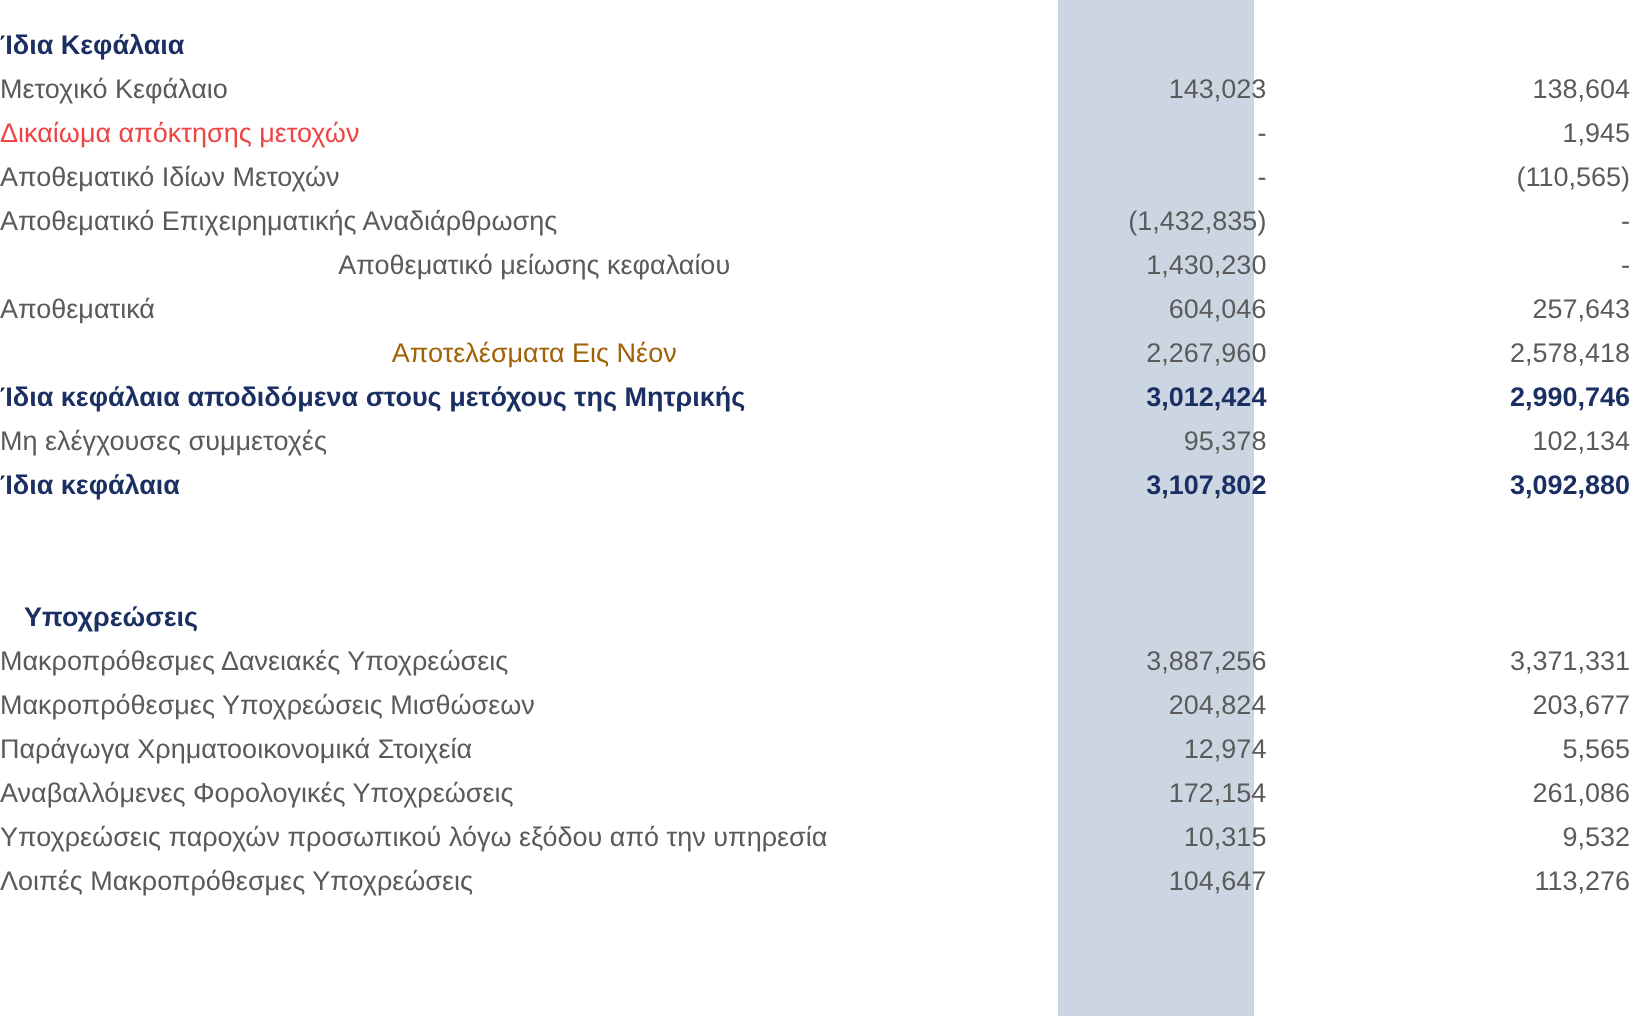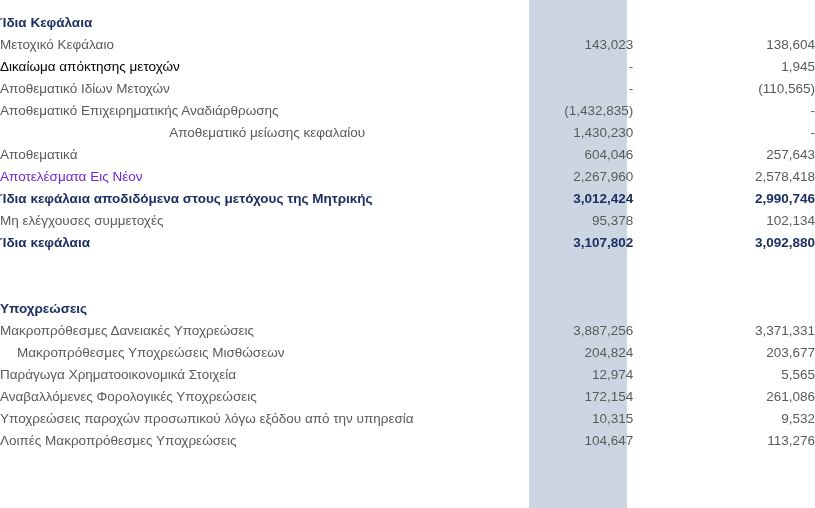--- a/index.html
+++ b/index.html
@@ -86,21 +86,21 @@
         <td class="c-label" style="color: rgb(27, 47, 99);">Ίδια Κεφάλαια</td>
         <td class="c-cur" style="color: rgb(27, 47, 99);"></td>
         <td class="c-prev" style="color: rgb(27, 47, 99);"></td>
       </tr>
       <tr>
         <td class="c-label" style="color: rgb(90, 90, 90);">Μετοχικό Κεφάλαιο</td>
         <td class="c-cur" style="color: rgb(90, 90, 90);">143,023</td>
         <td class="c-prev" style="color: rgb(90, 90, 90);">138,604</td>
       </tr>
       <tr>
-        <td class="c-label" style="color: #000000;">Δικαίωμα απόκτησης μετοχών</td>
+        <td class="c-label" style="color: #ef4444;">Δικαίωμα απόκτησης μετοχών</td>
         <td class="c-cur" style="color: rgb(90, 90, 90);">-</td>
         <td class="c-prev" style="color: rgb(90, 90, 90);">1,945</td>
       </tr>
       <tr>
         <td class="c-label" style="color: rgb(90, 90, 90);">Αποθεματικό Ιδίων Μετοχών</td>
         <td class="c-cur" style="color: rgb(90, 90, 90);">-</td>
         <td class="c-prev" style="color: rgb(90, 90, 90);">(110,565)</td>
       </tr>
       <tr>
         <td class="c-label" style="color: rgb(90, 90, 90);">Αποθεματικό Επιχειρηματικής Αναδιάρθρωσης</td>
@@ -111,21 +111,21 @@
         <td class="c-label" style="color: rgb(90, 90, 90); text-align: center;">Αποθεματικό μείωσης κεφαλαίου</td>
         <td class="c-cur" style="color: rgb(90, 90, 90);">1,430,230</td>
         <td class="c-prev" style="color: rgb(90, 90, 90);">-</td>
       </tr>
       <tr>
         <td class="c-label" style="color: rgb(90, 90, 90);">Αποθεματικά</td>
         <td class="c-cur" style="color: rgb(90, 90, 90);">604,046</td>
         <td class="c-prev" style="color: rgb(90, 90, 90);">257,643</td>
       </tr>
       <tr>
-        <td class="c-label" style="color: #6d28d9;">Αποτελέσματα Εις Νέον</td>
+        <td class="c-label" style="color: #a16207; text-align: center;">Αποτελέσματα Εις Νέον</td>
         <td class="c-cur" style="color: rgb(90, 90, 90);">2,267,960</td>
         <td class="c-prev" style="color: rgb(90, 90, 90);">2,578,418</td>
       </tr>
       <tr class="is-bold">
         <td class="c-label" style="color: rgb(27, 47, 99);">Ίδια κεφάλαια αποδιδόμενα στους μετόχους της Μητρικής</td>
         <td class="c-cur" style="color: rgb(27, 47, 99);">3,012,424</td>
         <td class="c-prev" style="color: rgb(27, 47, 99);">2,990,746</td>
       </tr>
       <tr>
         <td class="c-label" style="color: rgb(90, 90, 90);">Μη ελέγχουσες συμμετοχές</td>
@@ -141,31 +141,31 @@
         <td class="c-label" style="color: rgb(90, 90, 90);"></td>
         <td class="c-cur" style="color: rgb(90, 90, 90);"></td>
         <td class="c-prev" style="color: rgb(90, 90, 90);"></td>
       </tr>
       <tr class="is-spacer">
         <td class="c-label" style="color: rgb(90, 90, 90);"></td>
         <td class="c-cur" style="color: rgb(90, 90, 90);"></td>
         <td class="c-prev" style="color: rgb(90, 90, 90);"></td>
       </tr>
       <tr class="is-heading">
-        <td class="c-label" style="color: rgb(27, 47, 99);">Υποχρεώσεις</td>
+        <td class="c-label" style="color: rgb(27, 47, 99); padding-left: 12px;">Υποχρεώσεις</td>
         <td class="c-cur" style="color: rgb(27, 47, 99);"></td>
         <td class="c-prev" style="color: rgb(27, 47, 99);"></td>
       </tr>
       <tr>
         <td class="c-label" style="color: rgb(90, 90, 90);">Μακροπρόθεσμες Δανειακές Υποχρεώσεις</td>
         <td class="c-cur" style="color: rgb(90, 90, 90);">3,887,256</td>
         <td class="c-prev" style="color: rgb(90, 90, 90);">3,371,331</td>
       </tr>
       <tr>
-        <td class="c-label" style="color: rgb(90, 90, 90); padding-left: 17px;">Μακροπρόθεσμες Υποχρεώσεις Μισθώσεων</td>
+        <td class="c-label" style="color: rgb(90, 90, 90);">Μακροπρόθεσμες Υποχρεώσεις Μισθώσεων</td>
         <td class="c-cur" style="color: rgb(90, 90, 90);">204,824</td>
         <td class="c-prev" style="color: rgb(90, 90, 90);">203,677</td>
       </tr>
       <tr>
         <td class="c-label" style="color: rgb(90, 90, 90);">Παράγωγα Χρηματοοικονομικά Στοιχεία</td>
         <td class="c-cur" style="color: rgb(90, 90, 90);">12,974</td>
         <td class="c-prev" style="color: rgb(90, 90, 90);">5,565</td>
       </tr>
       <tr>
         <td class="c-label" style="color: rgb(90, 90, 90);">Αναβαλλόμενες Φορολογικές Υποχρεώσεις</td>

